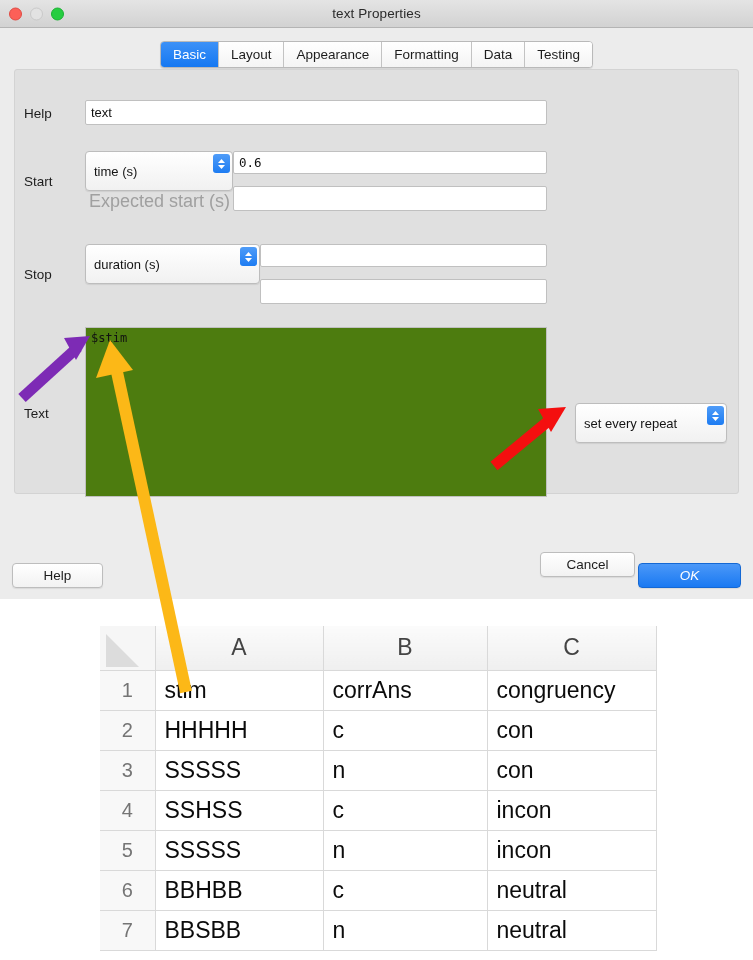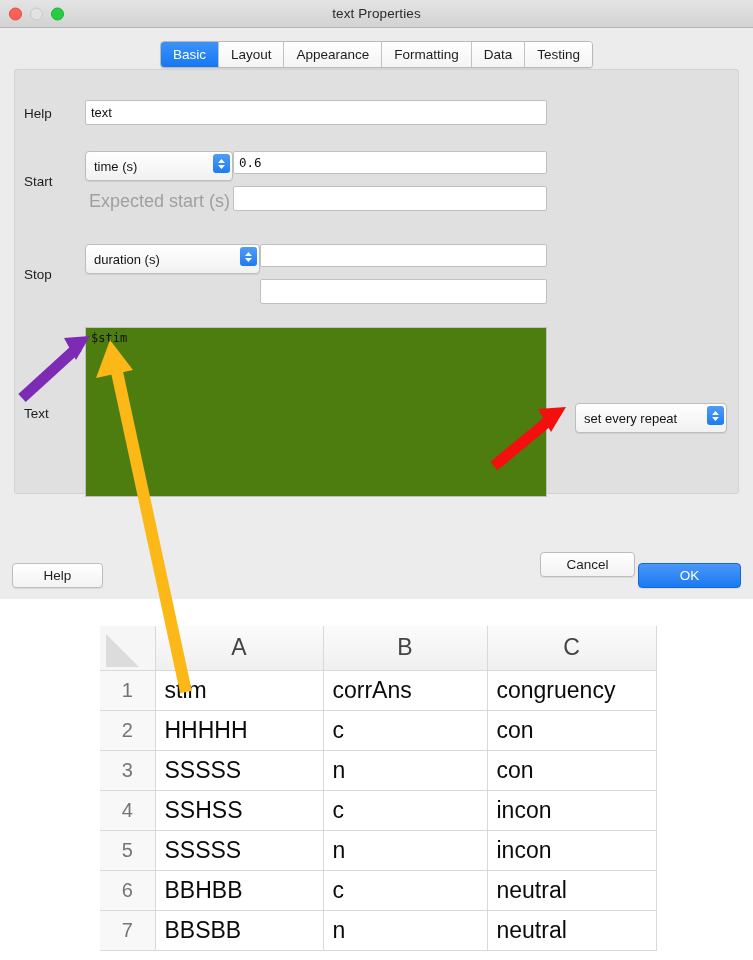--- a/index.html
+++ b/index.html
@@ -123,21 +123,21 @@
     position: absolute;
     font-size: 18px;
     color: #a0a0a0;
     text-align: right;
   }
 
   
   .popup {
     position: absolute;
     box-sizing: border-box;
-    height: 30px;
+    height: 40px;
     background: linear-gradient(to bottom,#ffffff 0%, #f1f1f1 100%);
     border: 1px solid #bdbdbd;
     border-radius: 4px;
     box-shadow: 0 1px 1px rgba(0,0,0,.08);
     display: flex;
     align-items: center;
     font-size: 13px;
     color: #141414;
     padding-left: 8px;
     cursor: default;
@@ -183,20 +183,21 @@
     box-shadow: 0 1px 1px rgba(0,0,0,.08);
     font-size: 13.5px;
     color: #1d1d1d;
     display: flex; align-items: center; justify-content: center;
     cursor: default;
   }
   .btn.primary {
     background: linear-gradient(to bottom,#4b98f8 0%,#1a79f2 100%);
     border-color: #1468d4;
     color: #ffffff;
+    font-style: italic;
   }
 
   
   #sheet {
     position: absolute;
     left: 100px; top: 626px;
     width: 556px;
     border-collapse: collapse;
     table-layout: fixed;
     background: #fff;

